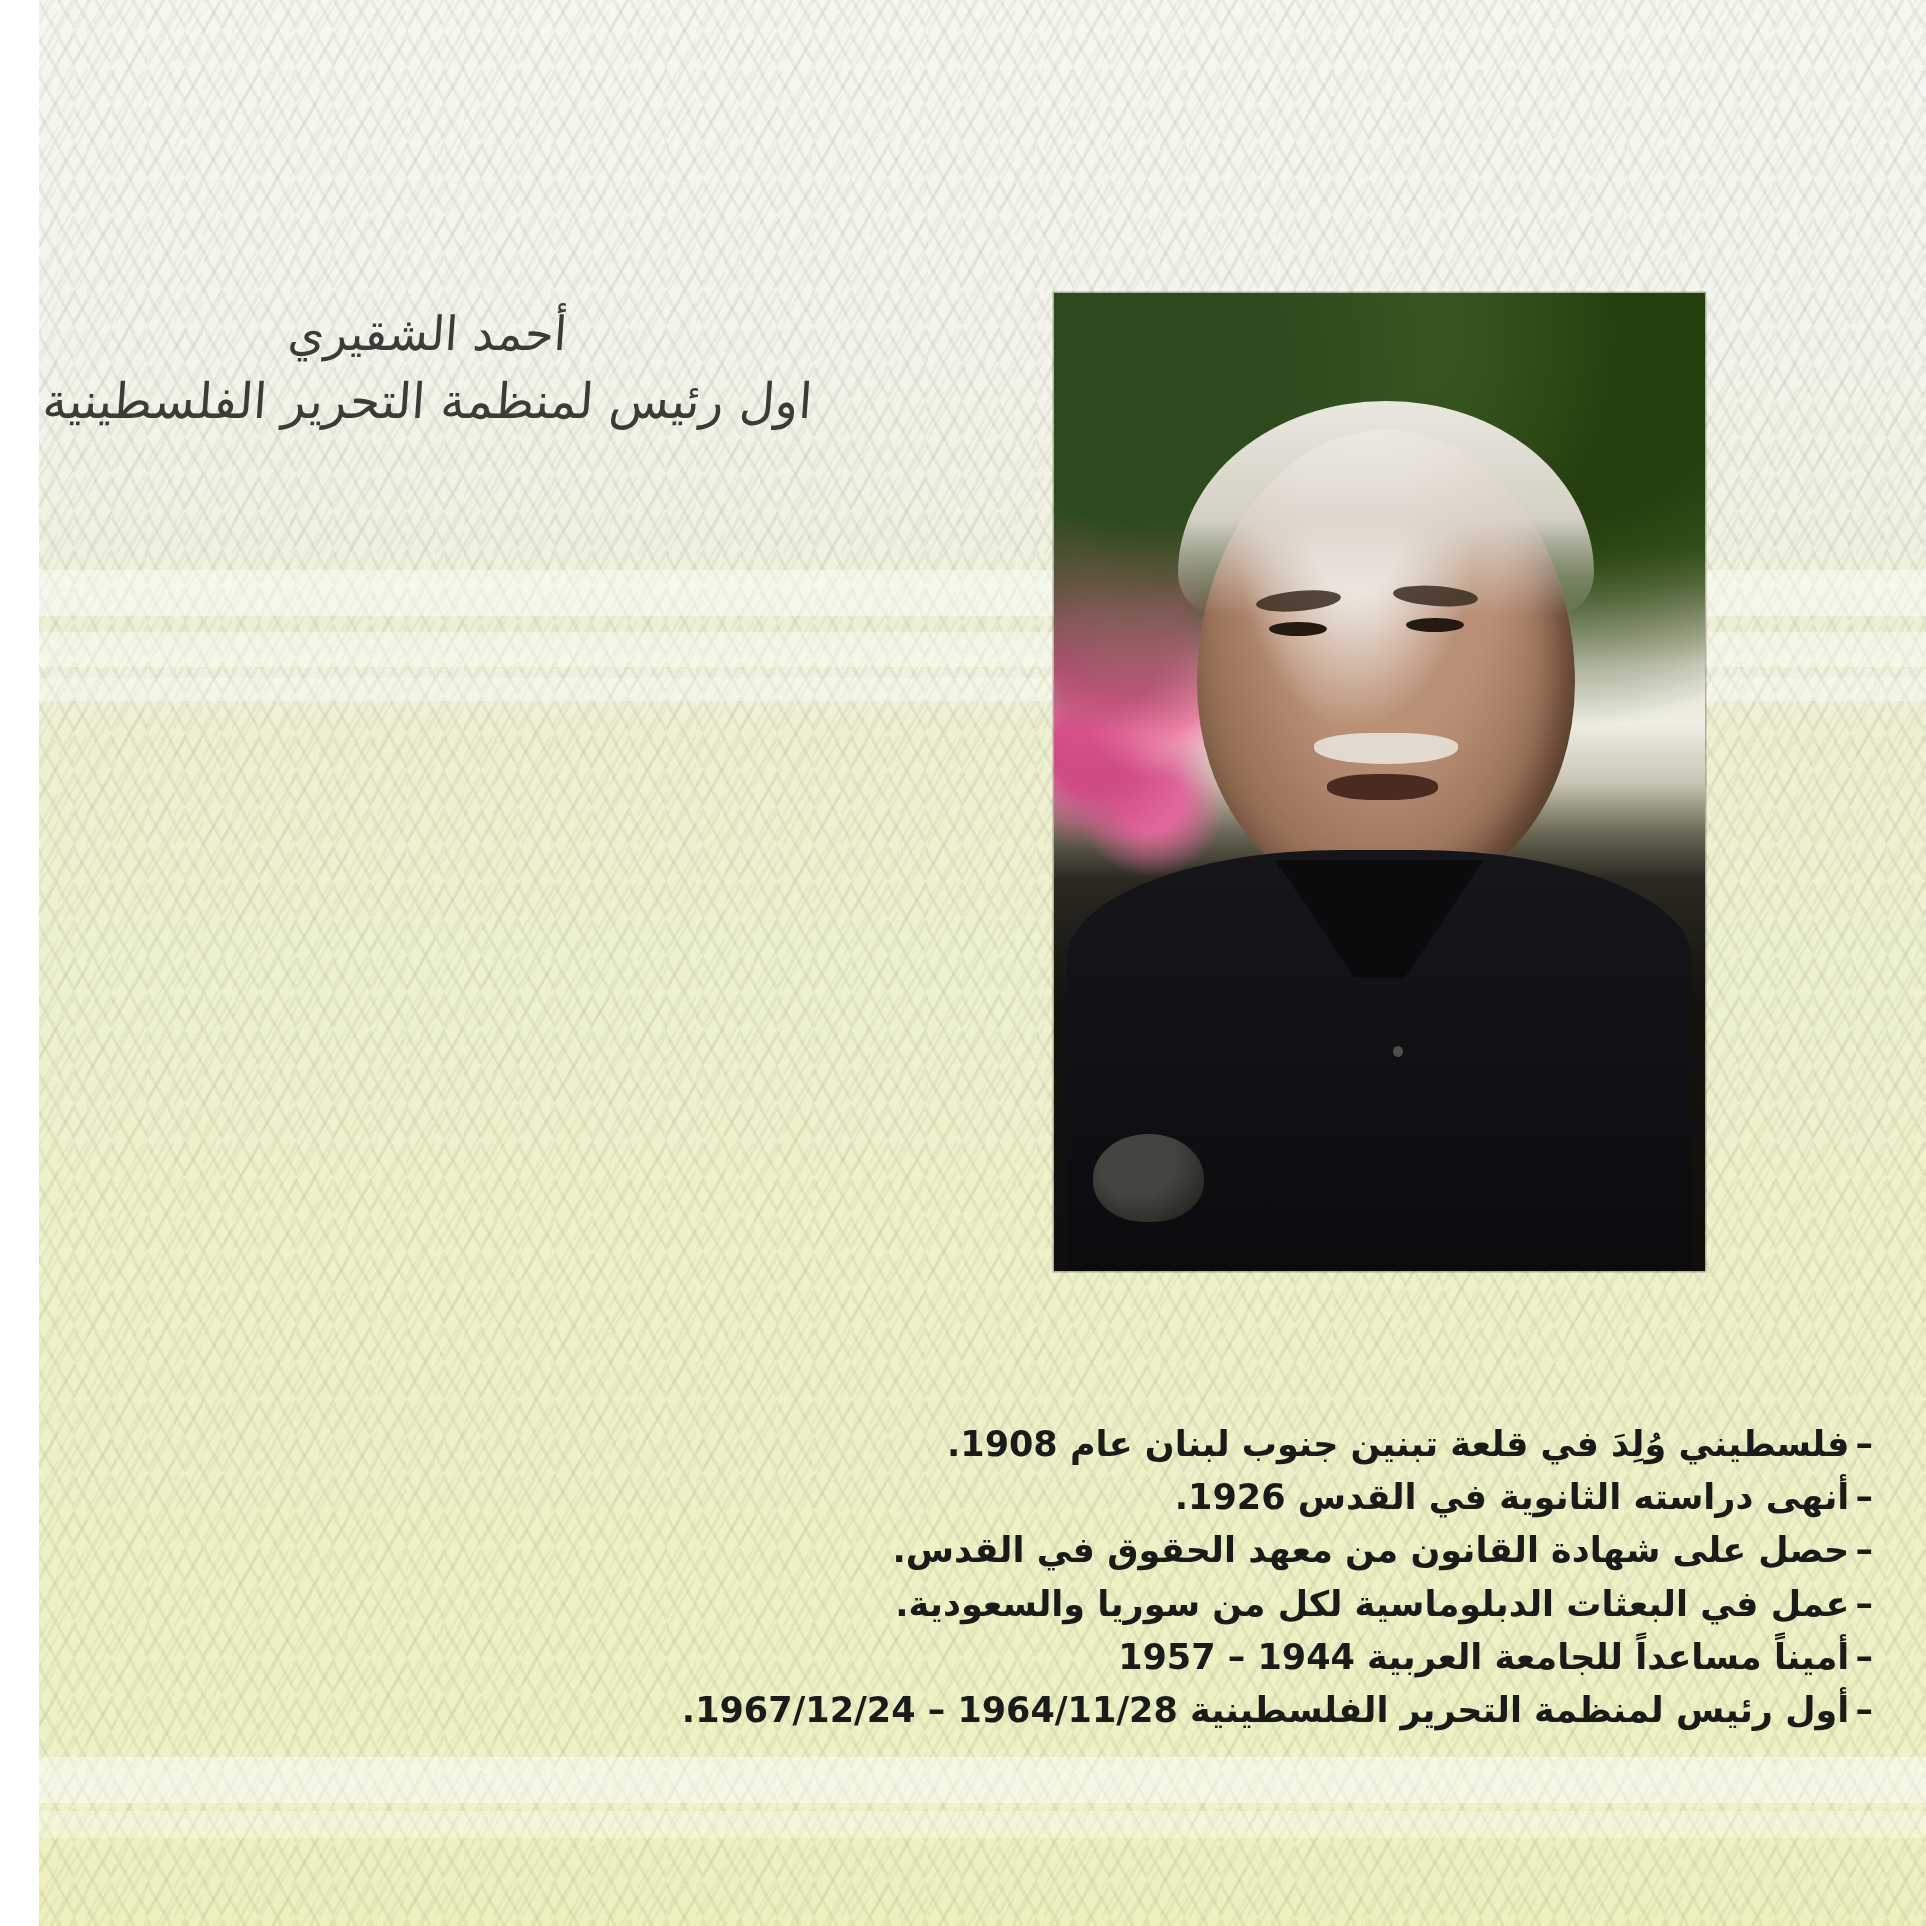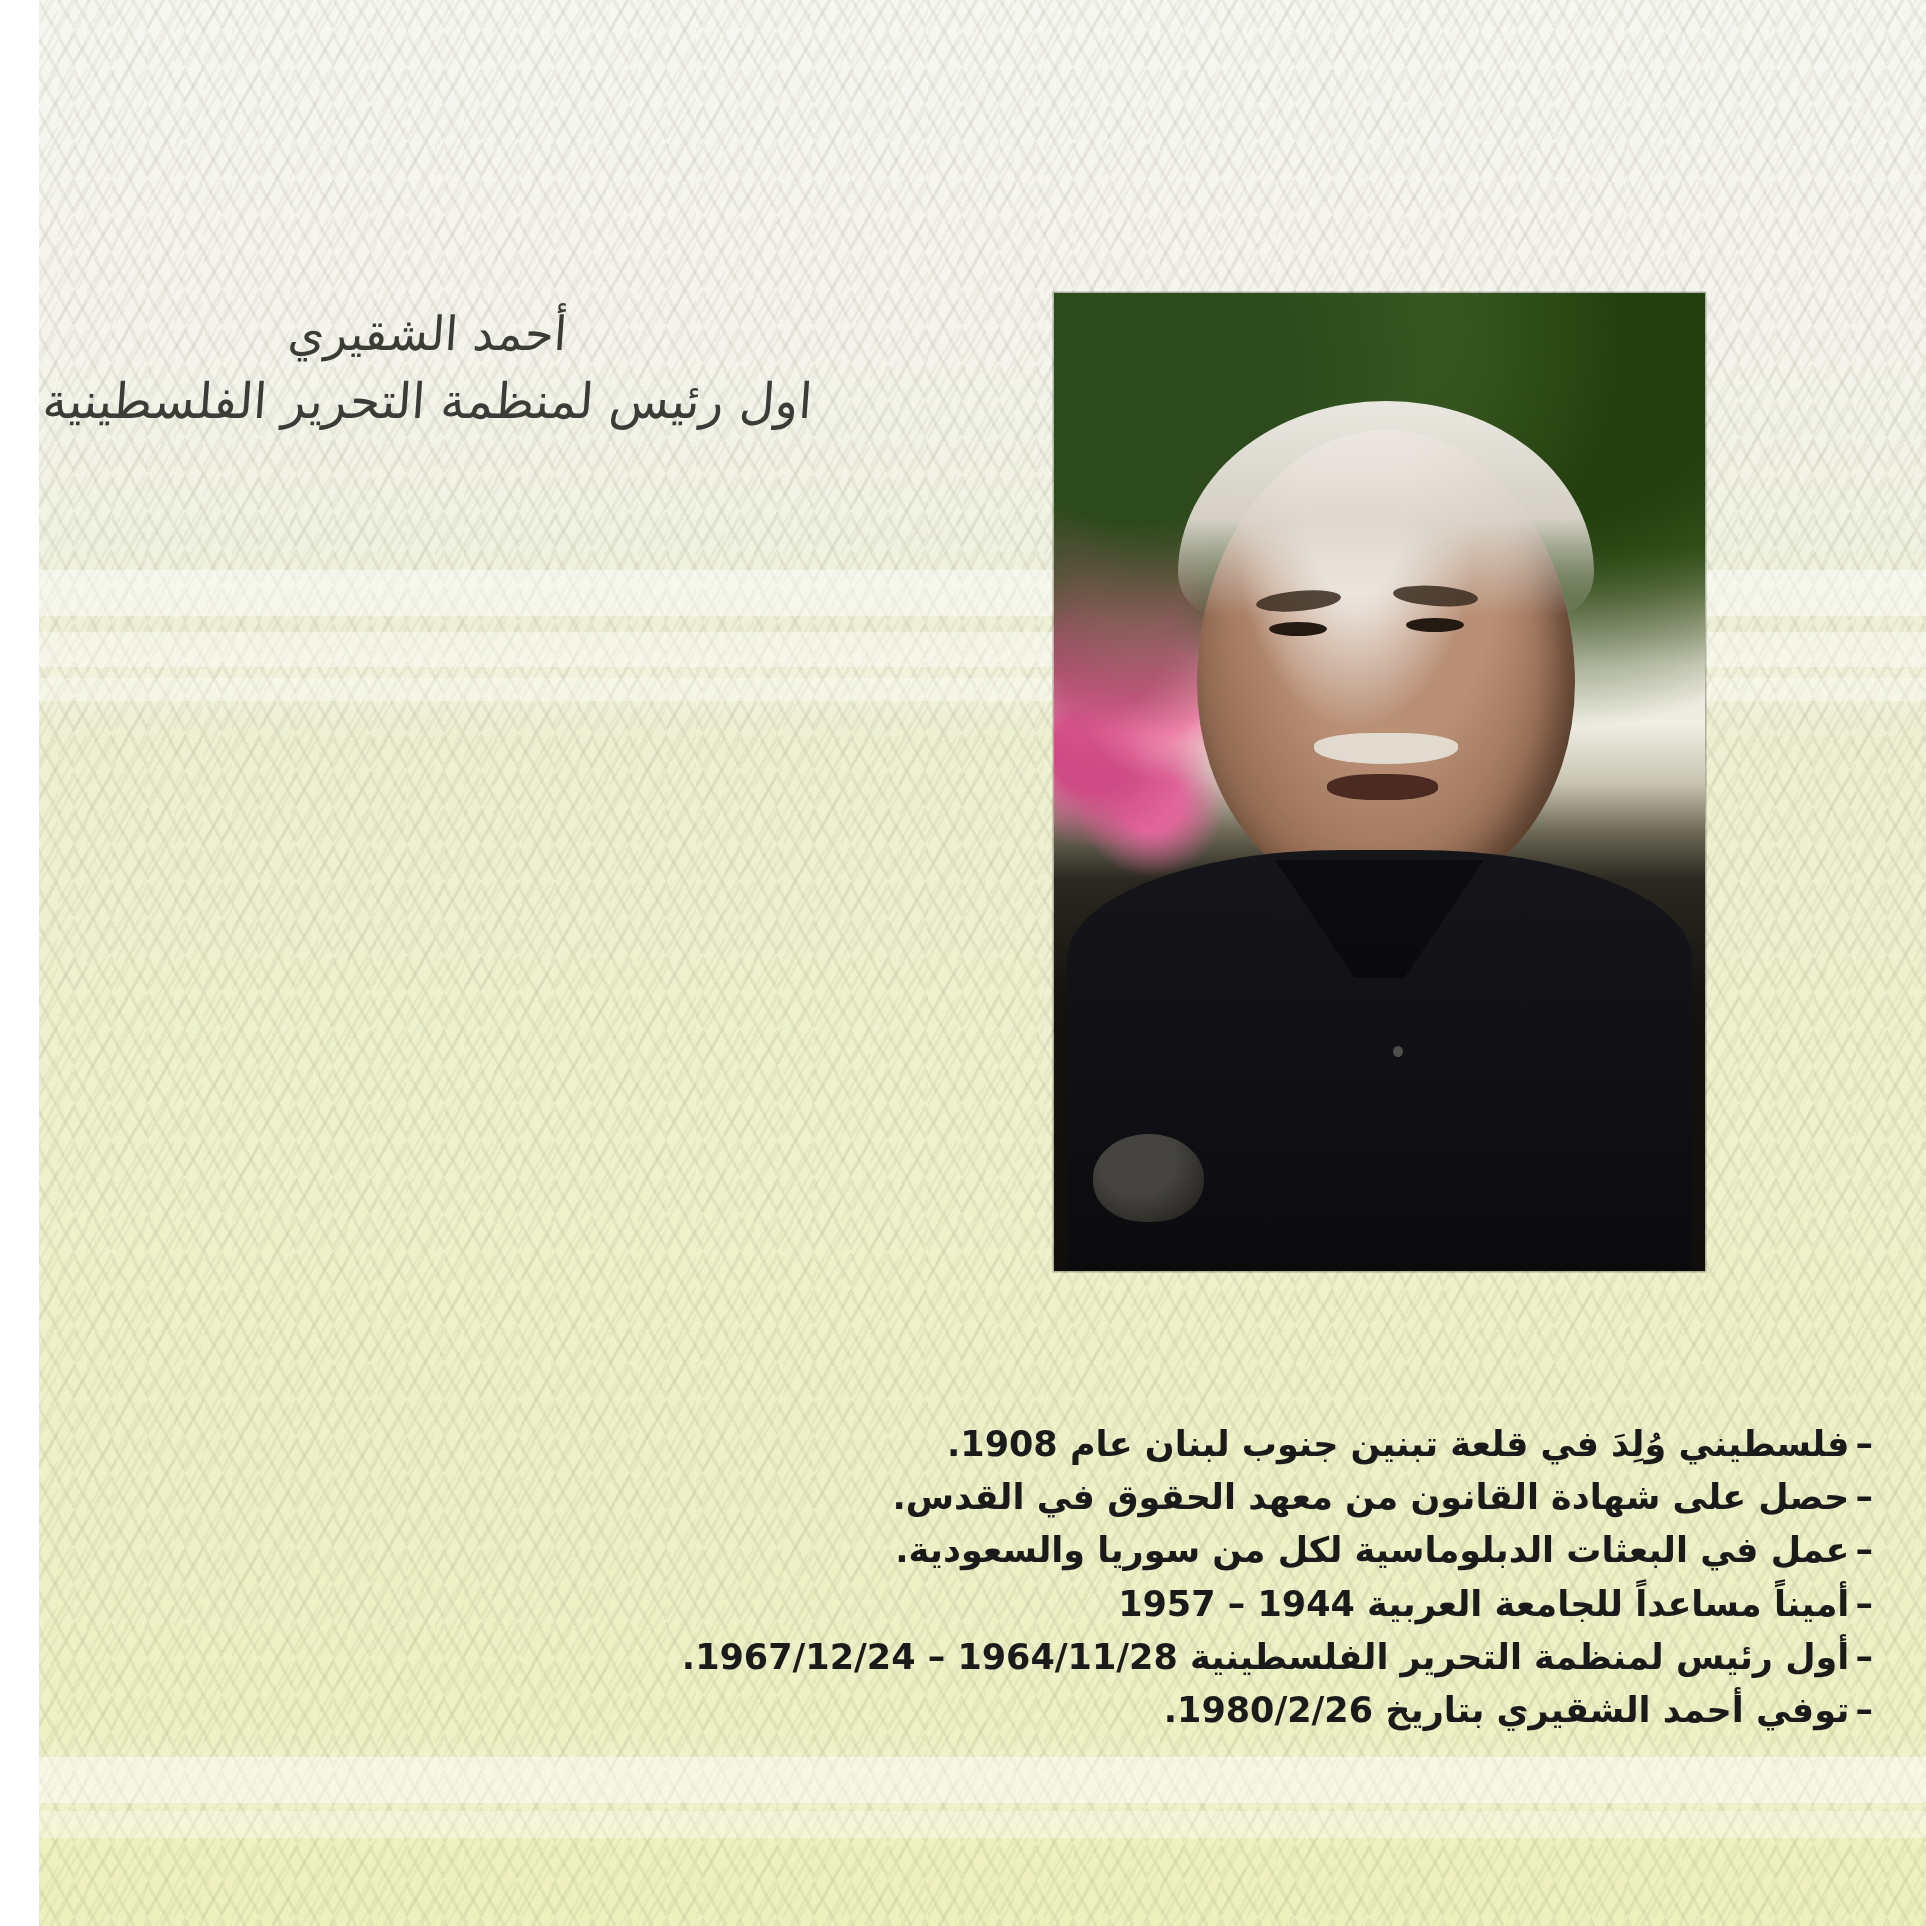--- a/index.html
+++ b/index.html
@@ -304,28 +304,28 @@
   <div class="photo-collar"></div>
   <div class="photo-button"></div>
   <div class="photo-cup"></div>
 </div>
 
 <div class="bullets">
   <div class="bullet-row">
     <span class="dash">–</span><span>فلسطيني وُلِدَ في قلعة تبنين جنوب لبنان عام 1908.</span>
   </div>
   <div class="bullet-row">
+    <span class="dash">–</span><span>أنهى دراسته الثانوية في القدس 1926.</span>
+  </div>
+  <div class="bullet-row">
     <span class="dash">–</span><span>حصل على شهادة القانون من معهد الحقوق في القدس.</span>
   </div>
   <div class="bullet-row">
     <span class="dash">–</span><span>عمل في البعثات الدبلوماسية لكل من سوريا والسعودية.</span>
   </div>
   <div class="bullet-row">
     <span class="dash">–</span><span>أميناً مساعداً للجامعة العربية  1944 – 1957</span>
   </div>
   <div class="bullet-row">
     <span class="dash">–</span><span>أول رئيس لمنظمة التحرير الفلسطينية 1964/11/28 – 1967/12/24.</span>
   </div>
-  <div class="bullet-row">
-    <span class="dash">–</span><span>توفي أحمد الشقيري بتاريخ 1980/2/26.</span>
-  </div>
 </div>
 
 
 </body></html>

